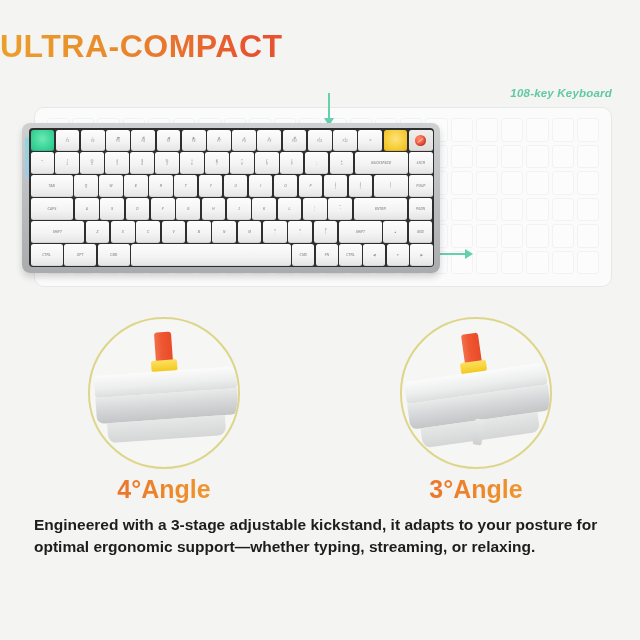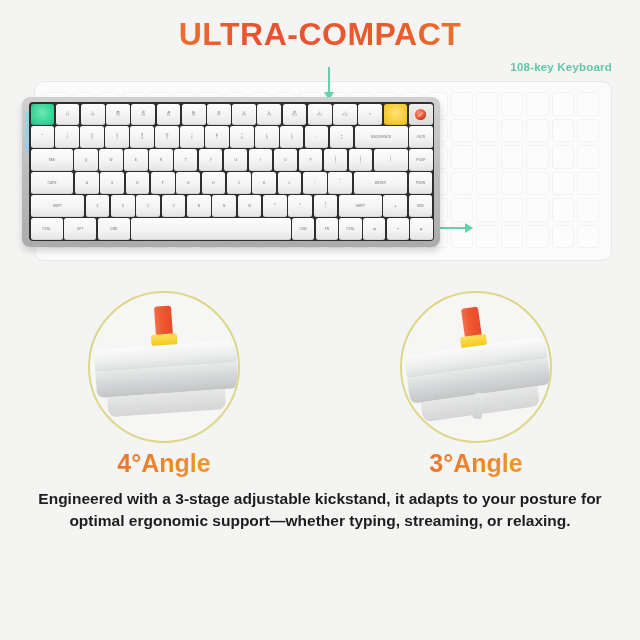--- a/index.html
+++ b/index.html
@@ -8,38 +8,38 @@
     width: 640px;
     height: 640px;
     background: #f4f4f3;
     font-family: "Liberation Sans", sans-serif;
     overflow: hidden;
     position: relative;
   }
 
   
   .title {
-    text-align: center;
     font-size: 32px;
     font-weight: 800;
     letter-spacing: 0.5px;
-    padding-top: 16px;
+    padding-top: 28px;
     background: linear-gradient(90deg,#eaa02c 0%,#e98a2b 18%,#e75230 40%,#e85c2c 62%,#e78a2c 82%,#e87a2c 100%);
     -webkit-background-clip: text;
     background-clip: text;
     color: transparent;
     -webkit-text-fill-color: transparent;
   }
 
   
   .hero {
     position: relative;
     width: 640px;
     height: 230px;
-    margin-top: 6px;
+    margin-top: 20px;
+    font-style: italic;
   }
 
   .ghost-label {
     position: absolute;
     right: 28px;
     top: 2px;
     font-size: 11.5px;
     font-weight: 700;
     color: #5fc9a4;
     letter-spacing: 0.2px;
@@ -235,21 +235,21 @@
     font-size: 25px;
     font-weight: 800;
     background: linear-gradient(90deg,#e8632c 0%,#ed8a2c 55%,#f0a72f 100%);
     -webkit-background-clip:text; background-clip:text;
     color:transparent; -webkit-text-fill-color:transparent;
   }
 
   
   .caption {
     margin: 10px 34px 0 34px;
-    text-align:center;
+    text-align:left;
     font-size: 15.5px;
     font-weight: 700;
     line-height: 1.45;
     color: #1d1d1d;
   }
 </style>
 </head>
 <body>
 
 <div class="title">ULTRA-COMPACT</div>

